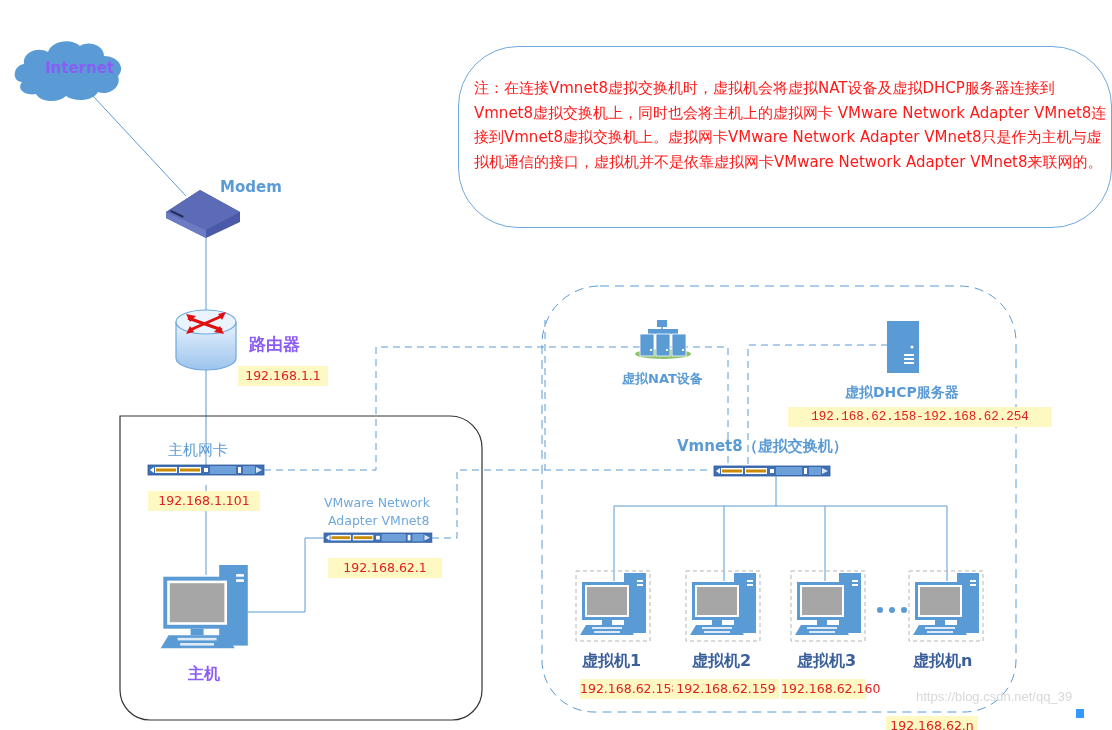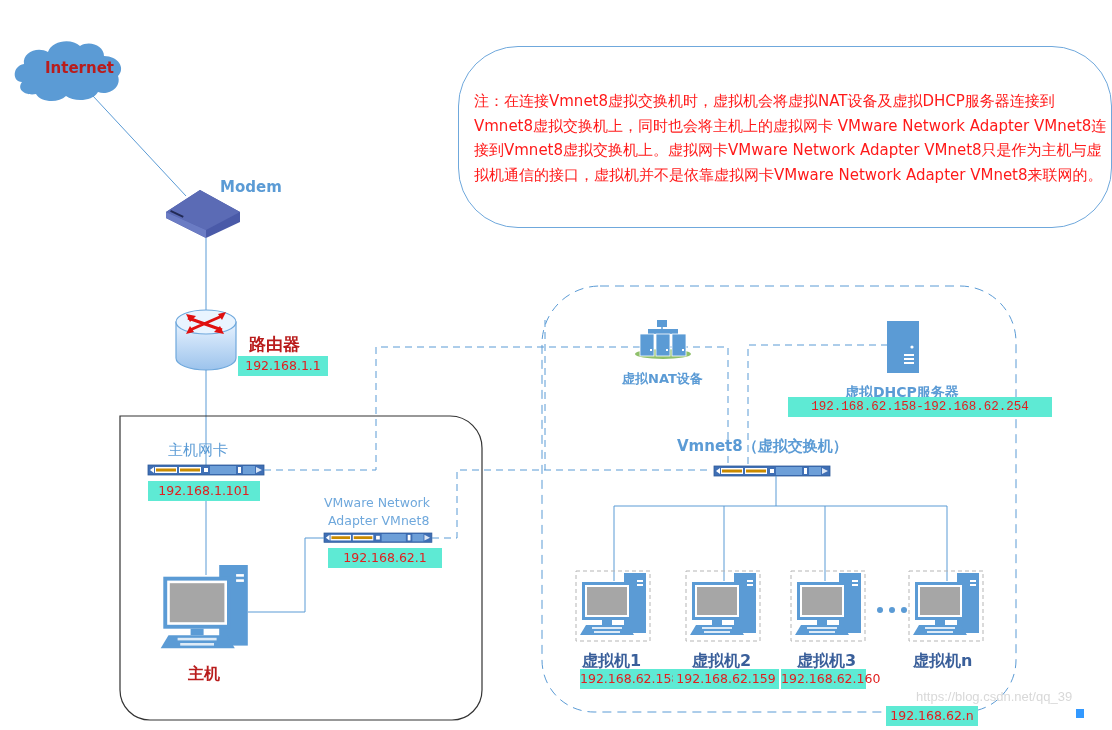--- a/index.html
+++ b/index.html
@@ -1,28 +1,28 @@
 <!DOCTYPE html>
 <html><head>
 <meta charset="utf-8">
 <style>
   html, body { margin:0; padding:0; background:#ffffff; }
   body { width:1112px; height:730px; position:relative; overflow:hidden;
          font-family:"DejaVu Sans", "Liberation Sans", sans-serif; }
   svg#diagram { position:absolute; left:0; top:0; }
   .abs { position:absolute; white-space:nowrap; }
   .lbl-blue { color:#5b9bd5; font-weight:bold; }
-  .lbl-black { color:#b91c1c; font-weight:bold; }
+  .lbl-black { color:#8b5cf6; font-weight:bold; }
   .lbl-vm { color:#3a5f9a; font-weight:bold; font-size:16px; }
-  .ipbox { position:absolute; background:#5eead4; color:#e02020; font-size:12.5px;
-           text-align:center; line-height:20px; height:20px; }
+  .ipbox { position:absolute; background:#fef9c3; color:#e02020; font-size:12.5px;
+           text-align:center; line-height:20px; height:20px;margin-top:10px; }
   .note { position:absolute; left:458px; top:46px; width:654px; height:182px;
           border:1.3px solid #6fa8dc; border-radius:60px; box-sizing:border-box; }
   .note-text { position:absolute; left:474px; top:76px; width:636px; color:#ff1a1a;
-               font-size:15px; line-height:24.5px; white-space:normal;margin-top:13px; }
+               font-size:15px; line-height:24.5px; white-space:normal; }
   .watermark { position:absolute; left:916px; top:689px; color:#d8d8d8; font-size:13px;
                font-family:"Liberation Sans", sans-serif; }
 </style>
 </head>
 <body>
 
 <svg id="diagram" width="1112" height="730" viewBox="0 0 1112 730">
   <defs>
     <linearGradient id="routerGrad" x1="0" y1="0" x2="0" y2="1">
       <stop offset="0" stop-color="#e8f3ff"></stop>

